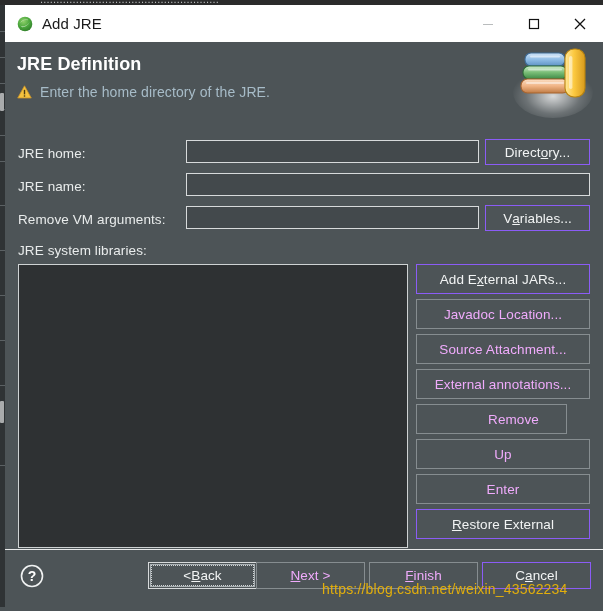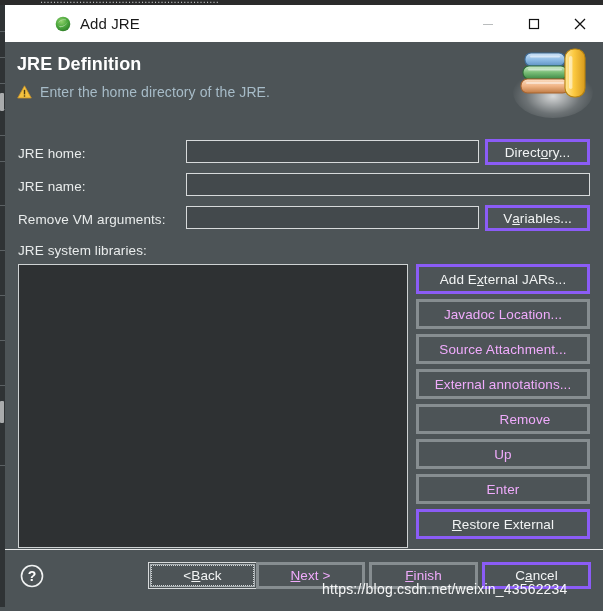--- a/index.html
+++ b/index.html
@@ -75,21 +75,20 @@
     box-sizing: border-box;
   }
 
   
   #titlebar {
     position: relative;
     height: 37px;
     background: #ffffff;
     display: flex;
     align-items: center;
-    padding-left: 38px;
   }
   #titlebar-icon {
     width: 16px;
     height: 16px;
     margin-left: 12px;
     margin-right: 9px;
     flex: 0 0 auto;
   }
   #titlebar-title {
     font-size: 15px;
@@ -182,21 +181,21 @@
     font-size: 13px;
     color: #e9ecec;
     padding: 0 4px;
     outline: none;
   }
 
   
   .btn {
     position: absolute;
     background: #4d5457;
-    border: 3px solid #8b5cf6;
+    border: 1px solid #8b5cf6;
     box-sizing: border-box;
     color: #f2f4f4;
     font-family: "Liberation Sans", sans-serif;
     font-size: 13.5px;
     letter-spacing: .1px;
     display: flex;
     align-items: center;
     justify-content: center;
     white-space: nowrap;
     padding: 0;
@@ -263,21 +262,21 @@
   #next-button { left: 251px; width: 109px; }
   #finish-button { left: 364px; width: 109px; }
   #cancel-button { left: 477px; width: 109px; }
 
   
   #watermark {
     position: absolute;
     left: 322px;
     top: 581px;
     font-size: 14px;
-    color: #ffffff;
+    color: #eab308;
     letter-spacing: .2px;
     white-space: nowrap;
     opacity: .95;
     pointer-events: none;
   }
 </style>
 </head>
 <body>
 
 <div id="bg-app">
@@ -428,21 +427,21 @@
     </button>
     <button class="btn disabled" style="left:411px; top:173px; width:174px; height:30px;" disabled="">
       <span>Javadoc Location...</span>
     </button>
     <button class="btn disabled" style="left:411px; top:208px; width:174px; height:30px;" disabled="">
       <span>Source Attachment...</span>
     </button>
     <button class="btn disabled" style="left:411px; top:243px; width:174px; height:30px;" disabled="">
       <span>External annotations...</span>
     </button>
-    <button class="btn disabled" style="left:411px; top:278px; width:174px; height:30px;padding-left:44px;" disabled="">
+    <button class="btn disabled" style="left:411px; top:278px; width:151px; height:30px;padding-left:44px;" disabled="">
       <span>Remove</span>
     </button>
     <button class="btn disabled" style="left:411px; top:313px; width:174px; height:30px;" disabled="">
       <span>Up</span>
     </button>
     <button class="btn disabled" style="left:411px; top:348px; width:174px; height:30px;" disabled="">
       <span>Enter</span>
     </button>
     <button class="btn" style="left:411px; top:383px; width:174px; height:30px;">
       <u>R</u>

